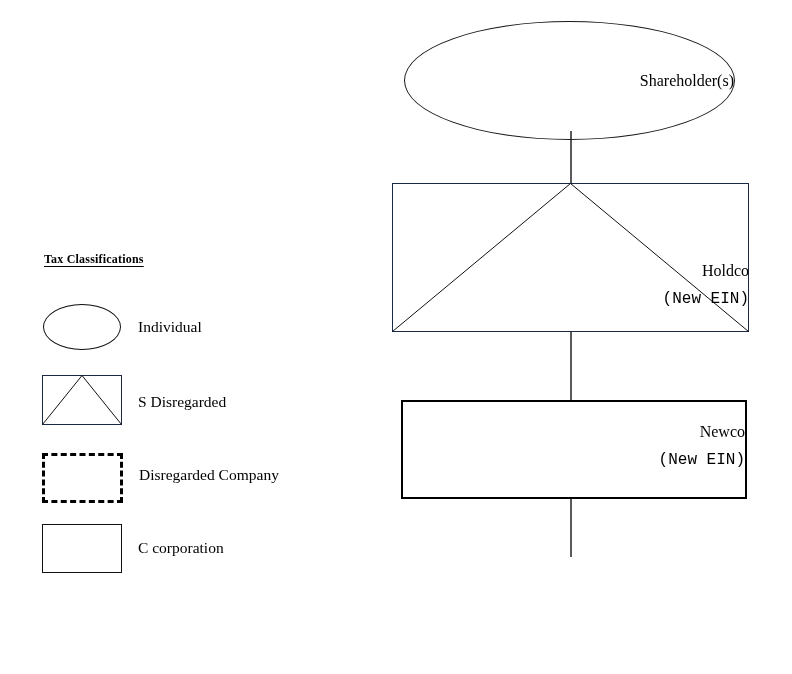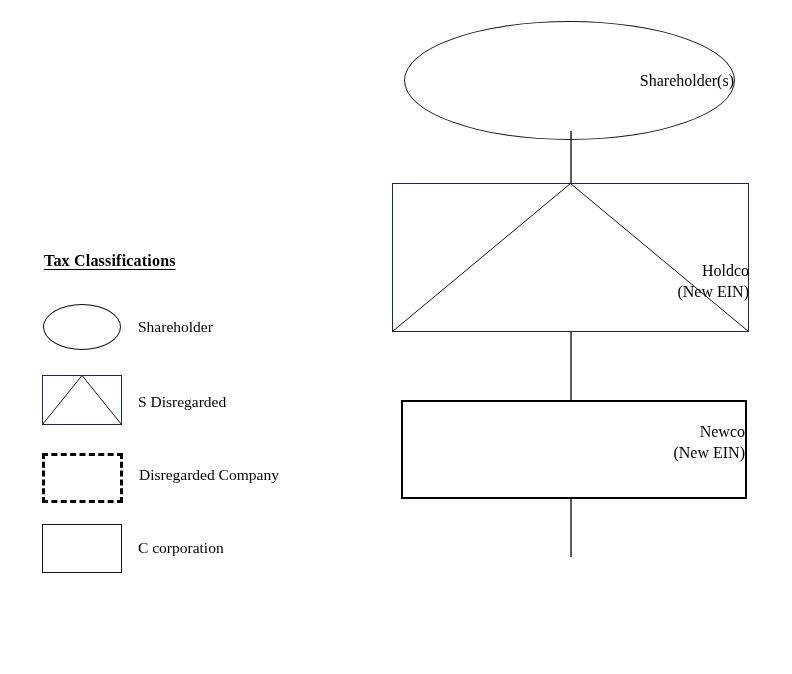--- a/index.html
+++ b/index.html
@@ -15,21 +15,21 @@
     font-family: "Liberation Serif", "DejaVu Serif", serif;
     color: #000000;
     overflow: hidden;
   }
   .abs { position: absolute; }
 
   
   #legend-title {
     left: 44px;
     top: 252px;
-    font-size: 16px;
+    font-size: 12px;
     font-weight: bold;
     letter-spacing: .2px;
     text-decoration: underline;
     text-underline-offset: 3px;
     white-space: nowrap;
   }
   .legend-label {
     font-size: 15.5px;
     white-space: nowrap;
     line-height: 1;
@@ -116,21 +116,21 @@
     height: 100%;
   }
   .node-body {
     position: absolute;
     left: 0; right: 0;
     text-align: right;
     font-size: 16px;
     line-height: 1.0;
   }
   .node-body .line1 { display: block; }
-  .node-body .line2 { display: block; margin-top: 5px; }
+  .node-body .line2 { display: block; margin-top: 12px; font-family: Liberation Mono, monospace; }
 
   .holdco-body { top: 80px; }
   .newco-body  { top: 22px; padding-left: 32px; }
   .company-body{ top: 24px; }
 
   
   .connector {
     background: #5a5a5a;
     width: 1.5px;
   }
@@ -140,21 +140,21 @@
 </style>
 </head>
 <body>
 
 <div id="canvas">
 
   <div class="abs" id="legend">
     <div class="abs" id="legend-title">Tax Classifications</div>
 
     <div class="abs legend-ellipse"></div>
-    <div class="abs legend-label" style="left:138px; top:319px;">Shareholder</div>
+    <div class="abs legend-label" style="left:138px; top:319px;">Individual</div>
 
     <div class="abs legend-scorp">
       <svg width="80" height="50" viewBox="0 0 80 50">
         <rect x="0.5" y="0.5" width="79" height="49" fill="none" stroke="#1a2a44" stroke-width="1"></rect>
         <polyline points="0.5,49.5 40,0.5 79.5,49.5" fill="none" stroke="#111" stroke-width="1"></polyline>
       </svg>
     </div>
     <div class="abs legend-label" style="left:138px; top:394px;">S Disregarded</div>
 
     <div class="abs legend-dashed"></div>

